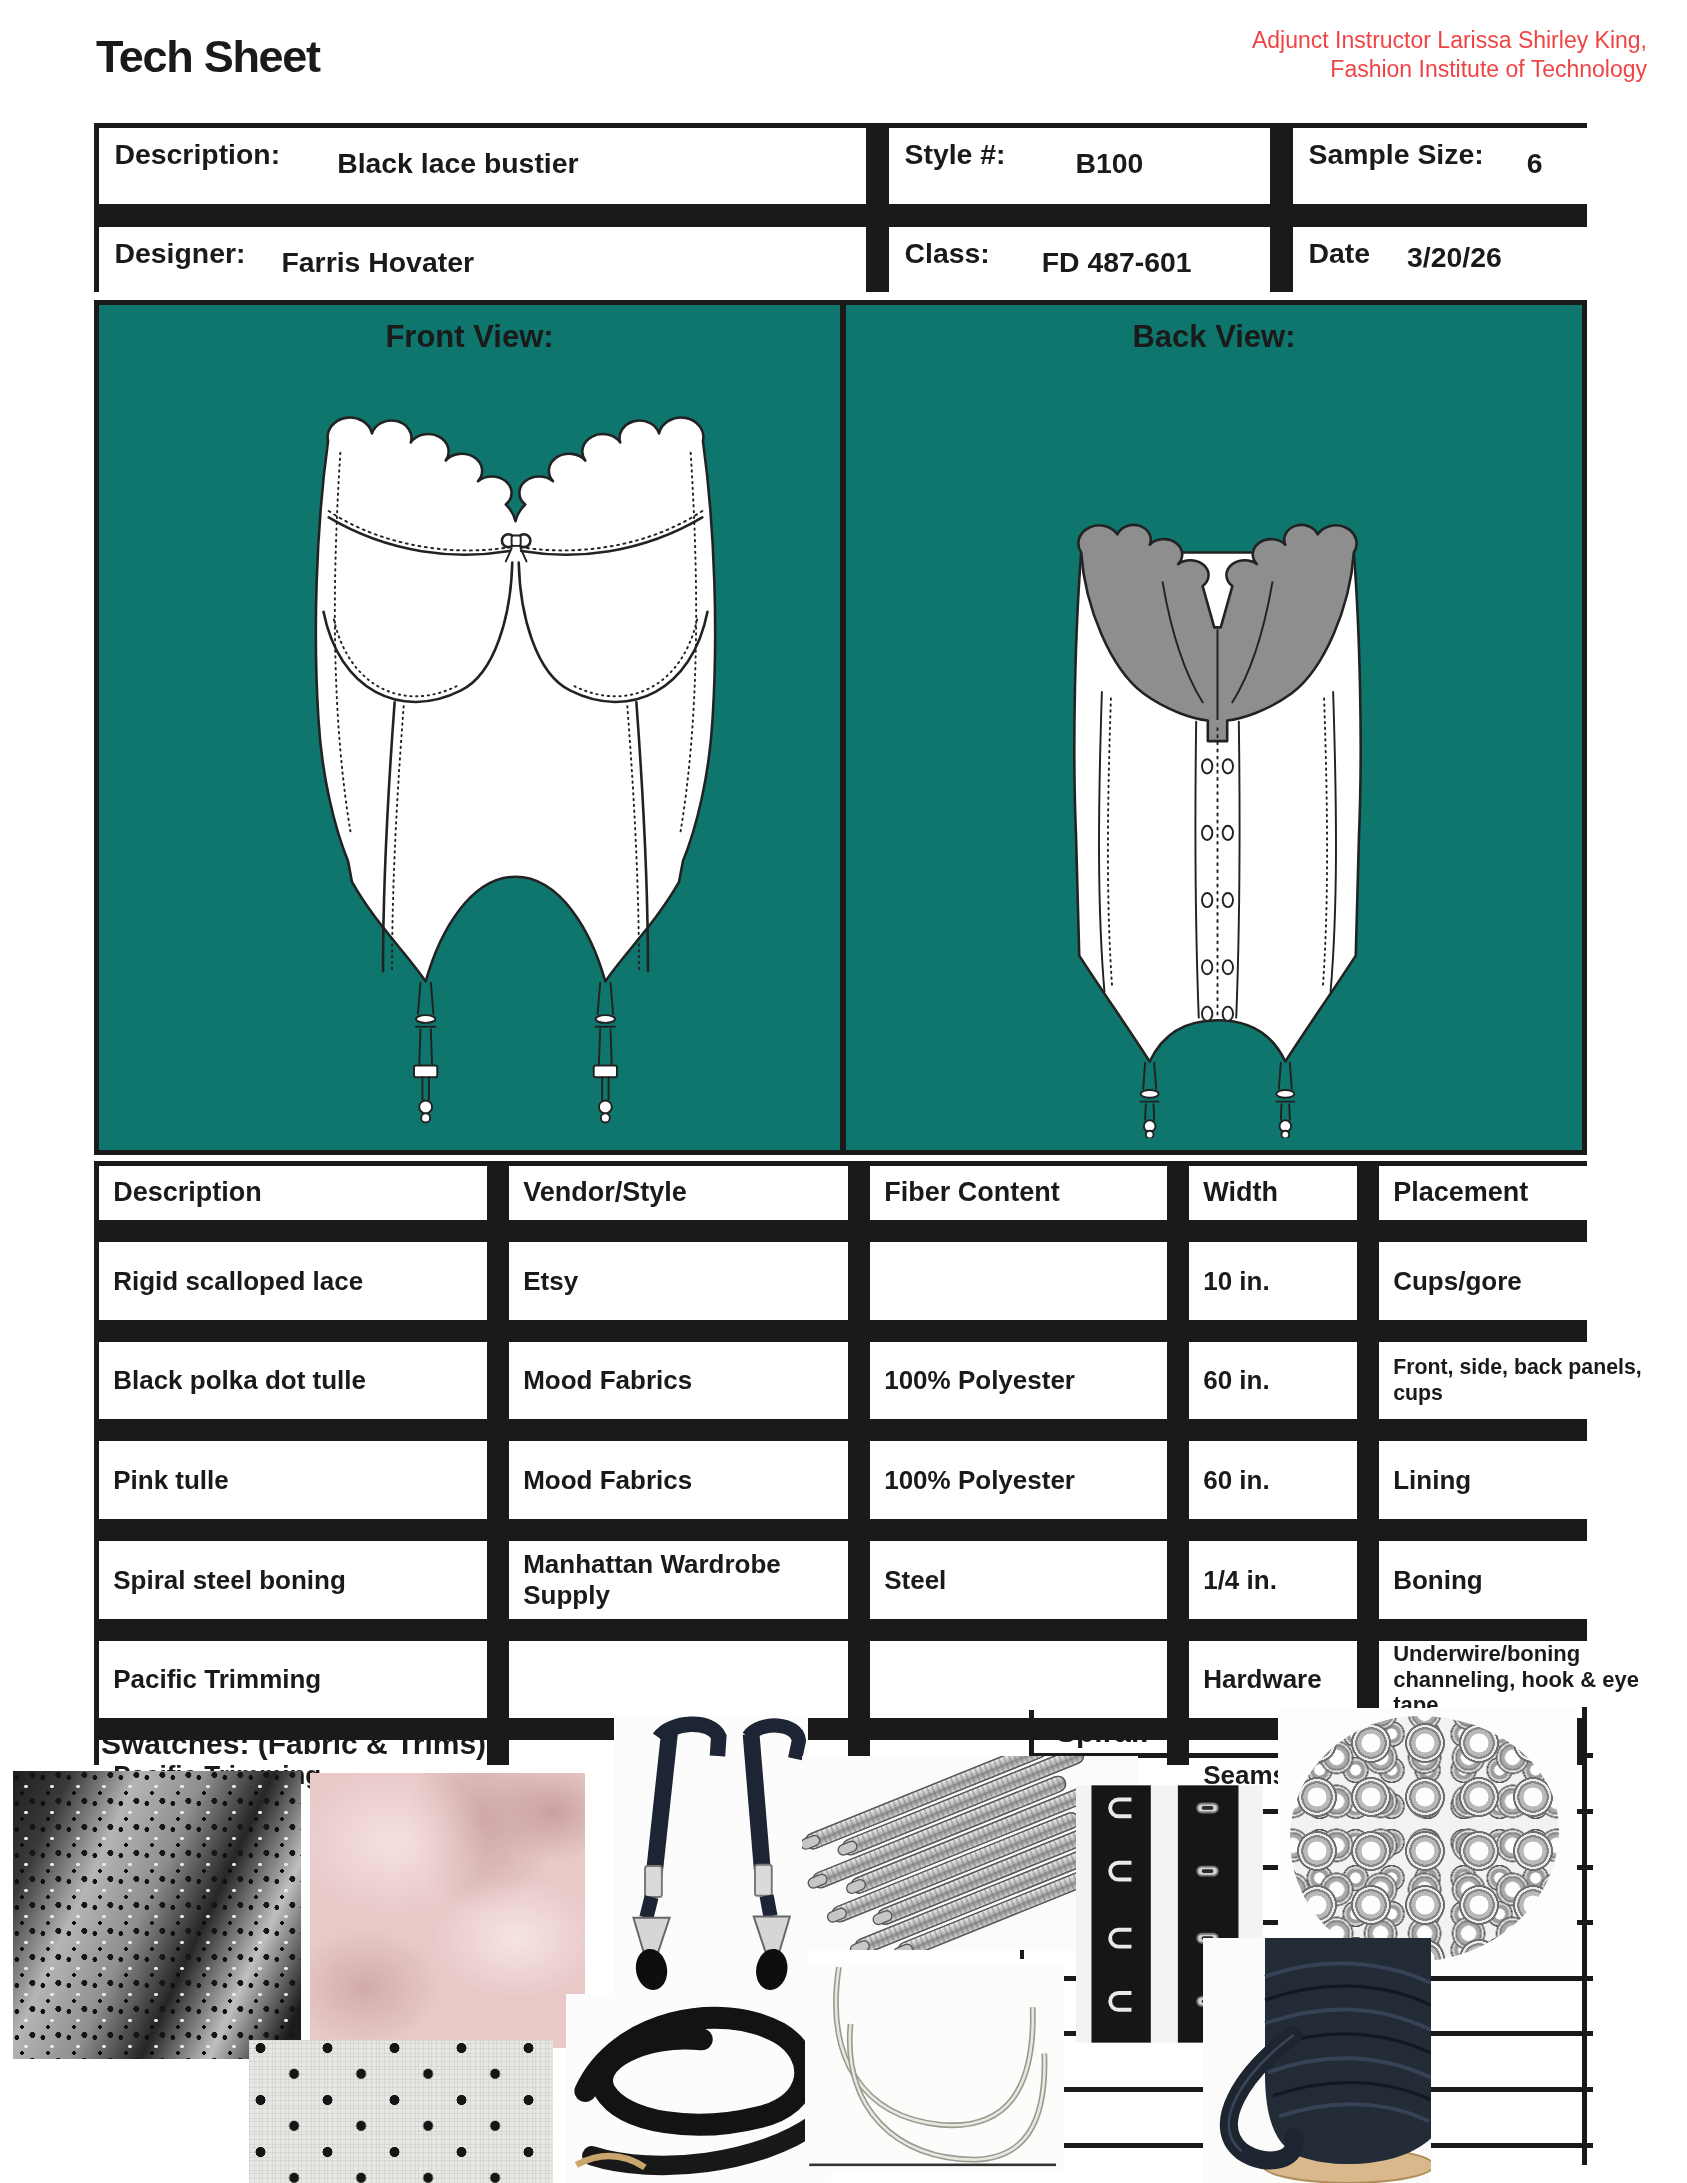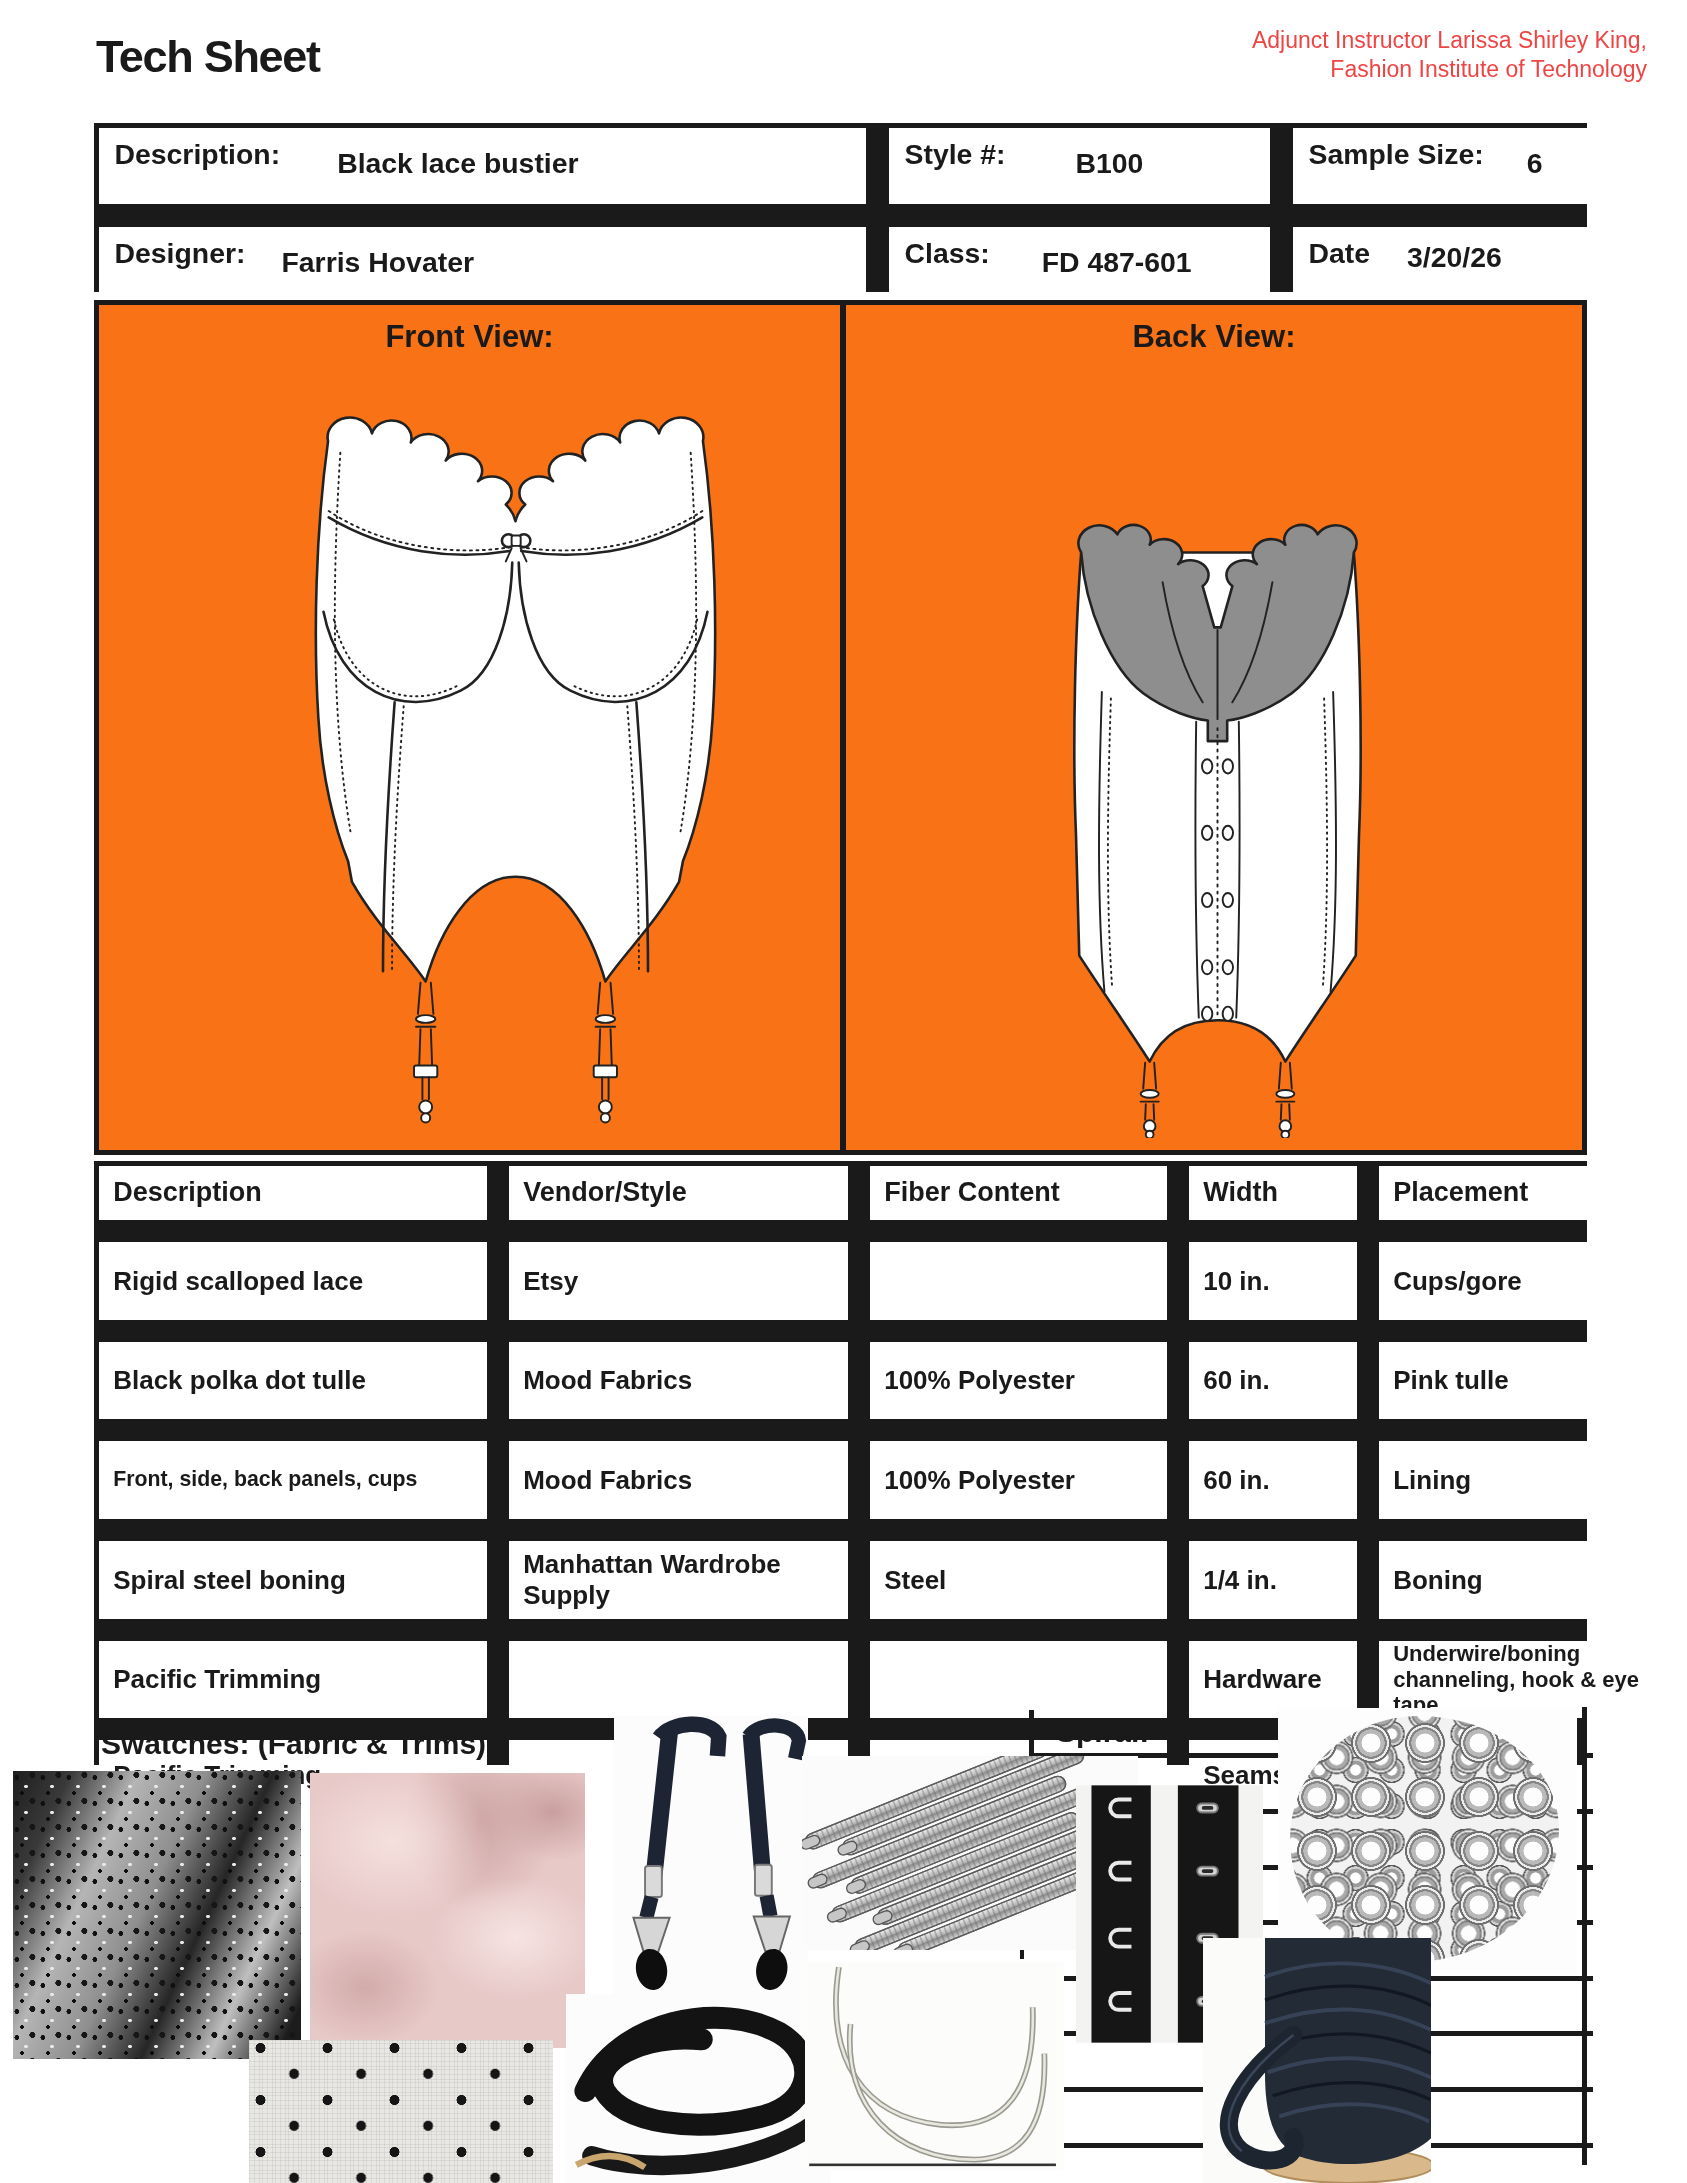--- a/index.html
+++ b/index.html
@@ -15,21 +15,21 @@
   
   #info{left:94px;top:123px;width:1493px;height:169px;background:var(--ink);
         border:5.8px solid var(--ink);display:grid;box-sizing:border-box;
         grid-template-columns:767px 381px 323px;grid-template-rows:76px 76px;gap:23px;}
   #info .cell{background:#fff;display:flex;align-items:flex-start;padding:10.3px 0 0 15.5px;box-sizing:border-box;}
   #info .lbl{font-size:28.4px;font-weight:700;}
   #info .val{font-size:28.4px;font-weight:700;margin-top:9px;}
   .ml-desc{margin-left:57px;} .ml-style{margin-left:70px;} .ml-size{margin-left:43px;}
   .ml-designer{margin-left:36px;} .ml-class{margin-left:52px;} .ml-date{margin-left:37px;margin-top:3.9px !important;}
   
-  #views{left:94px;top:300px;width:1493px;height:855px;border:5.8px solid var(--ink);box-sizing:border-box;background:#f97316;}
+  #views{left:94px;top:300px;width:1493px;height:855px;border:5.8px solid var(--ink);box-sizing:border-box;background:#0f766e;}
   #views .divider{position:absolute;left:741px;top:0;bottom:0;width:5.8px;background:var(--ink);}
   .view-label{position:absolute;top:14.2px;font-size:31px;font-weight:700;text-align:center;}
   #front-label{left:0;width:741px;}
   #back-label{left:747px;right:0;}
   
   #materials{left:94px;top:1161px;width:1493px;height:604px;background:var(--ink);
              border:5.8px solid var(--ink);box-sizing:border-box;display:grid;gap:22px;
              grid-template-columns:388px 339px 297px 168px 274px;
              grid-template-rows:54px 78px 77px 78px 78px 77px 70px;}
   #materials .cell{background:#fff;display:flex;align-items:center;padding-left:14.2px;box-sizing:border-box;
@@ -227,23 +227,23 @@
     <div class="cell">Rigid scalloped lace</div>
     <div class="cell">Etsy</div>
     <div class="cell"></div>
     <div class="cell">10 in.</div>
     <div class="cell">Cups/gore</div>
 
     <div class="cell">Black polka dot tulle</div>
     <div class="cell">Mood Fabrics</div>
     <div class="cell">100% Polyester</div>
     <div class="cell">60 in.</div>
+    <div class="cell tiny">Front, side, back panels, cups</div>
+
     <div class="cell">Pink tulle</div>
-
-    <div class="cell tiny">Front, side, back panels, cups</div>
     <div class="cell">Mood Fabrics</div>
     <div class="cell">100% Polyester</div>
     <div class="cell">60 in.</div>
     <div class="cell">Lining</div>
 
     <div class="cell">Spiral steel boning</div>
     <div class="cell">Manhattan Wardrobe Supply</div>
     <div class="cell">Steel</div>
     <div class="cell">1/4 in.</div>
     <div class="cell">Boning</div>

